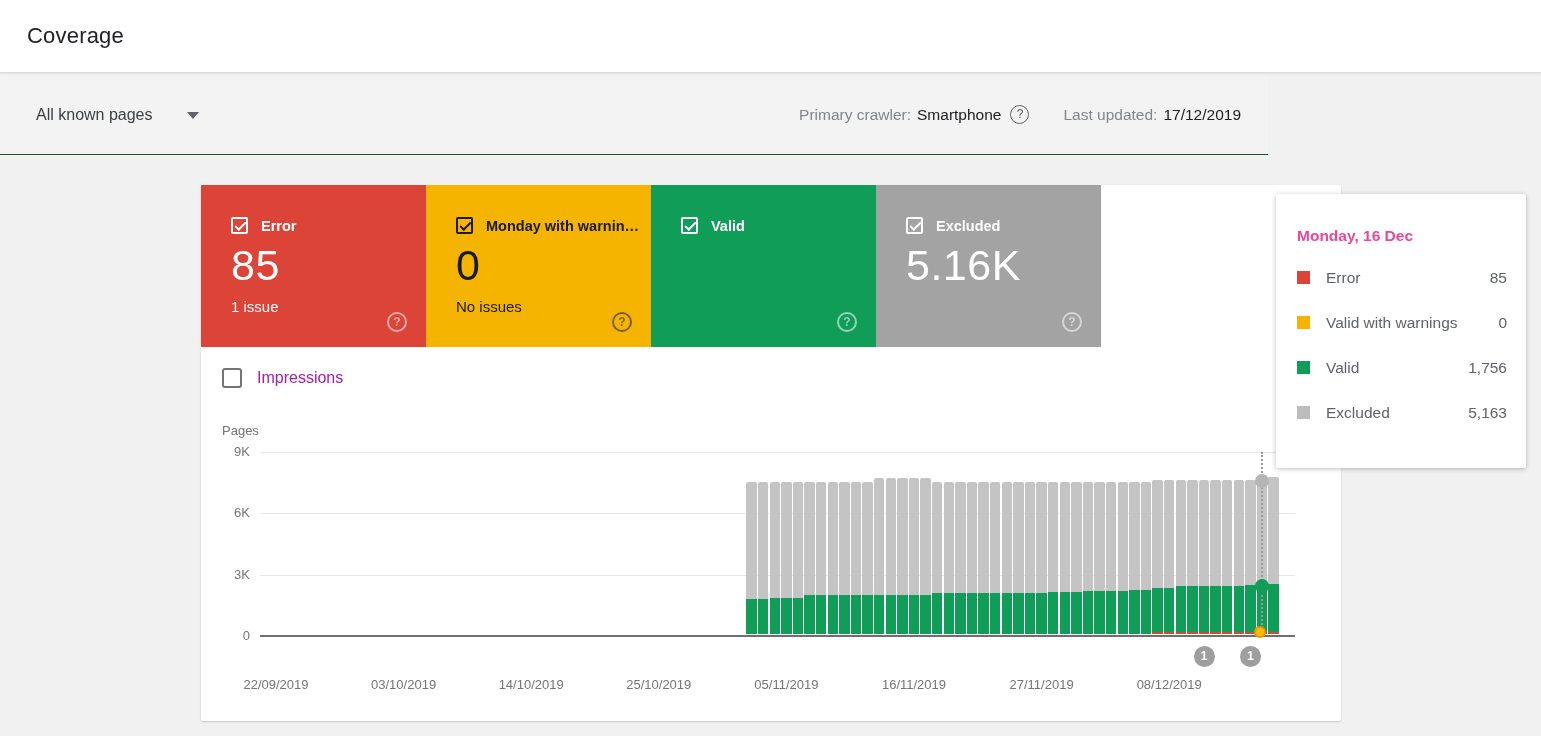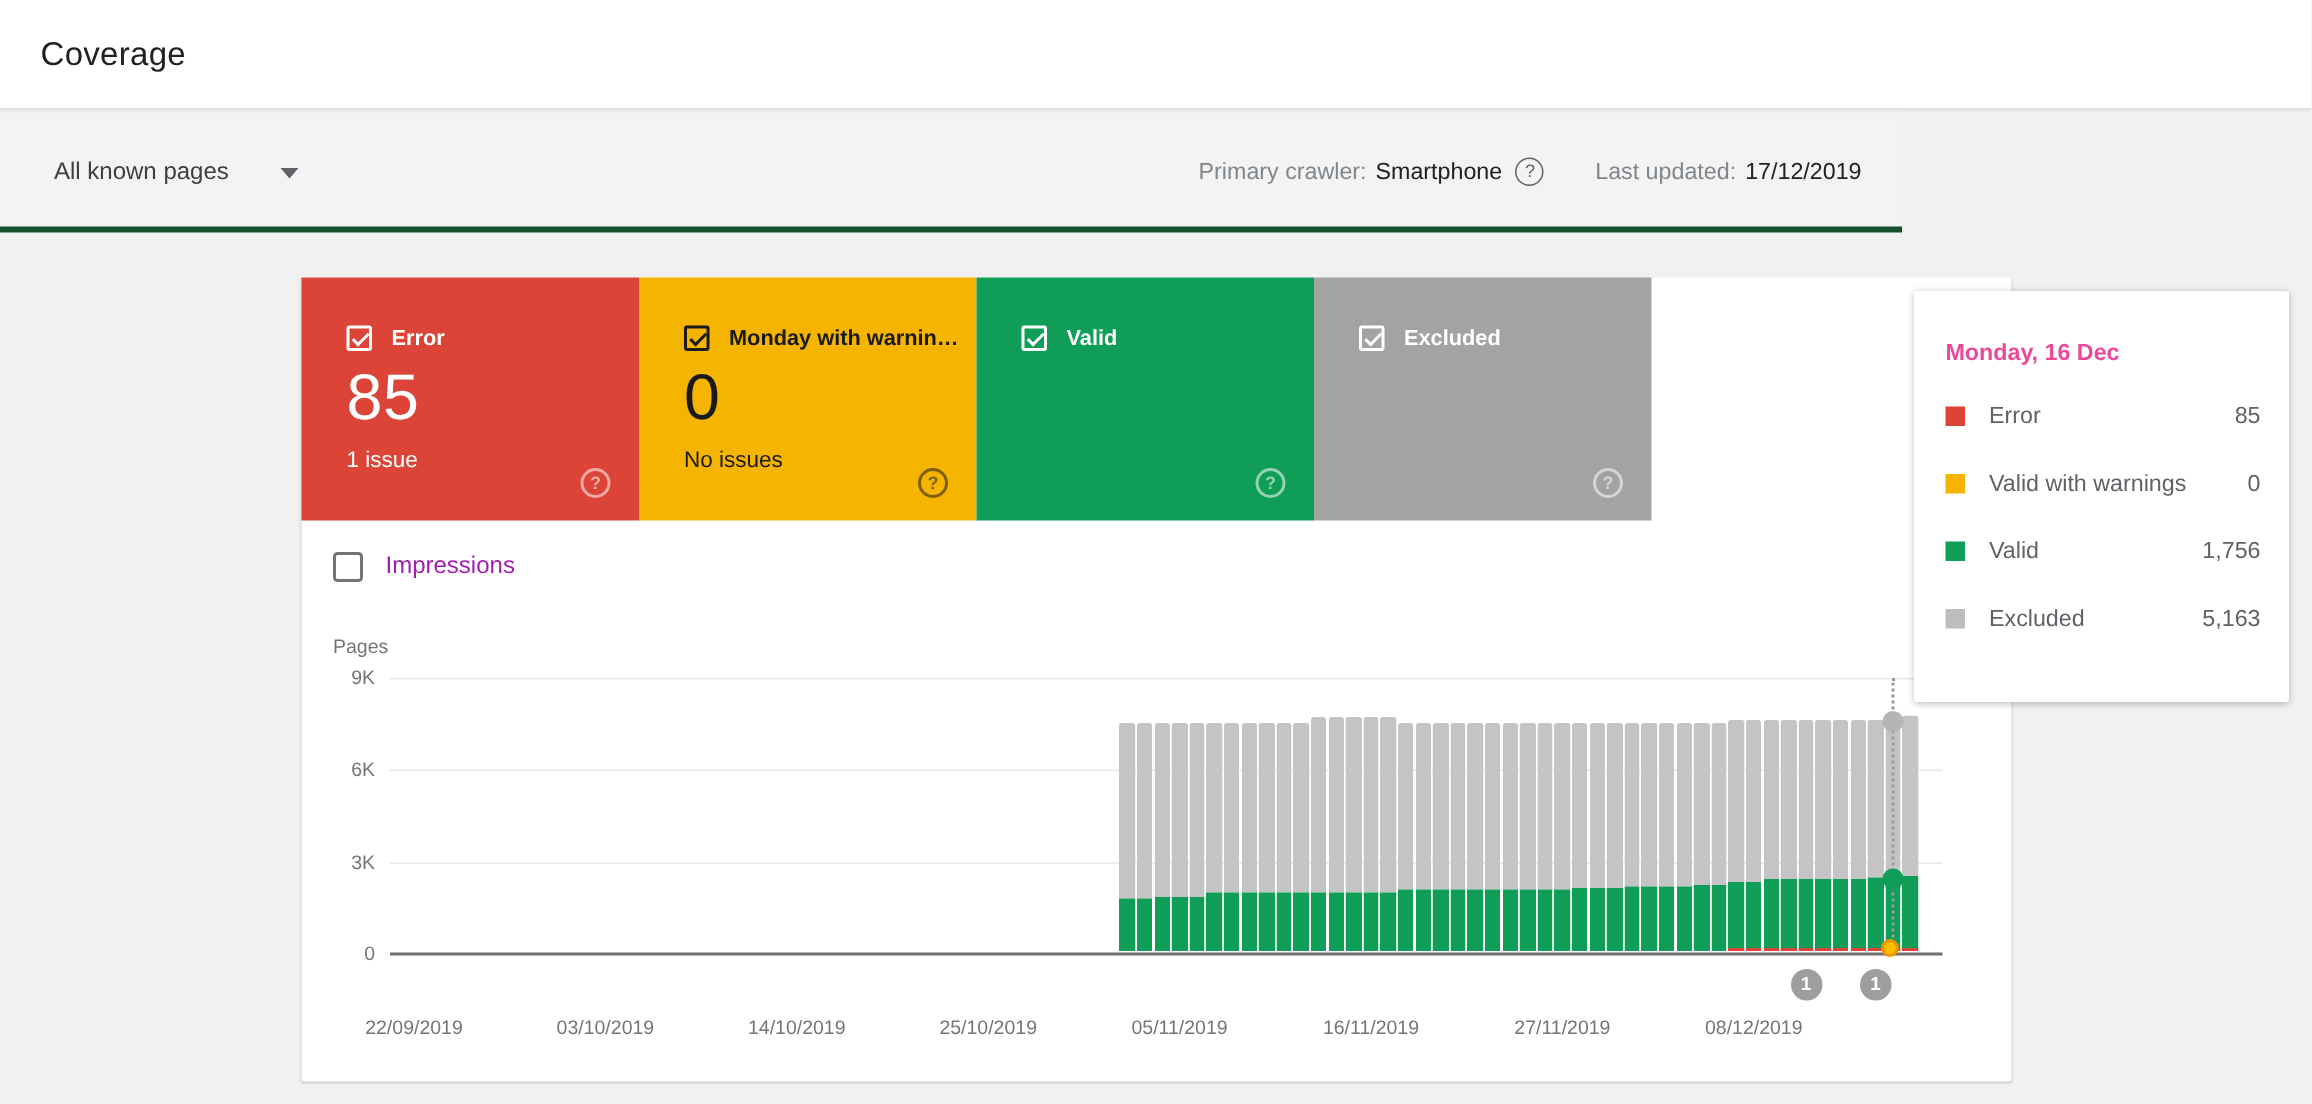--- a/index.html
+++ b/index.html
@@ -8,21 +8,21 @@
 
   
   .app-header { position:absolute; left:0; top:0; width:1541px; height:73px;
     background:#ffffff; border-bottom:1px solid #dcdcdc;
     box-shadow:0 1px 2px rgba(0,0,0,0.08); z-index:5; }
   .app-title { position:absolute; left:27px; top:23px; font-size:22px;
     color:#202124; letter-spacing:.2px; }
 
   
   .filter-bar { position:absolute; left:0; top:74px; width:1268px; height:81px;
-    background:#f3f3f3; border-bottom:4px solid #14532d; }
+    background:#f3f3f3; border-bottom:1px solid #14532d; }
   .page-filter { position:absolute; left:36px; top:26px; height:30px;
     display:flex; align-items:center; gap:34px; cursor:pointer; background:none; border:none; }
   .page-filter-label { font-size:16px; color:#3c4043; }
   .caret-down { width:0; height:0; border-left:6px solid transparent;
     border-right:6px solid transparent; border-top:7px solid #5f6368; }
   .filter-info { position:absolute; right:27px; top:0; height:81px;
     display:flex; align-items:center; font-size:15.5px; }
   .info-label { color:#80868b; }
   .info-value { color:#202124; margin-left:6px; }
   .help-circle-sm { width:19px; height:19px; border:1.5px solid #5f6368; border-radius:50%;
@@ -132,20 +132,21 @@
         <span class="card-label">Valid</span>
       </div>
       <div class="card-sub"></div>
       <span class="help-circle">?</span>
     </div>
     <div class="status-card" style="background: rgb(163, 163, 163); color: rgb(255, 255, 255);">
       <div class="card-head">
         <span class="cb"></span>
         <span class="card-label">Excluded</span>
       </div>
+      <div class="card-value">5.16K</div>
       <div class="card-sub"></div>
       <span class="help-circle">?</span>
     </div>
   </div>
 
   <div class="impressions-row">
     <span class="cb-empty"></span>
     <span class="impressions-label">Impressions</span>
   </div>
 

